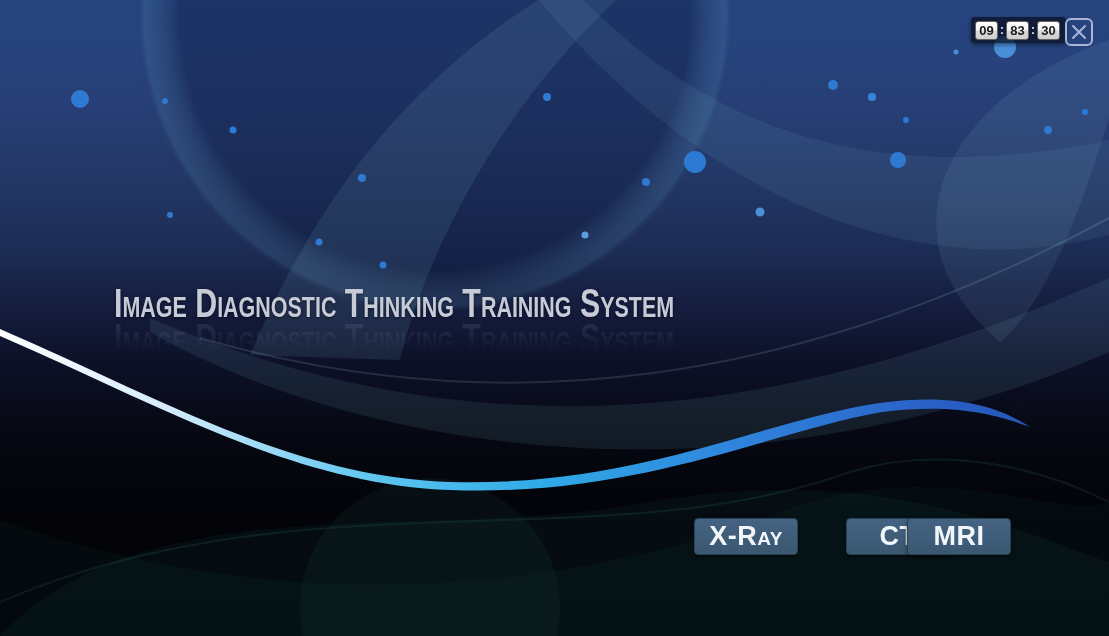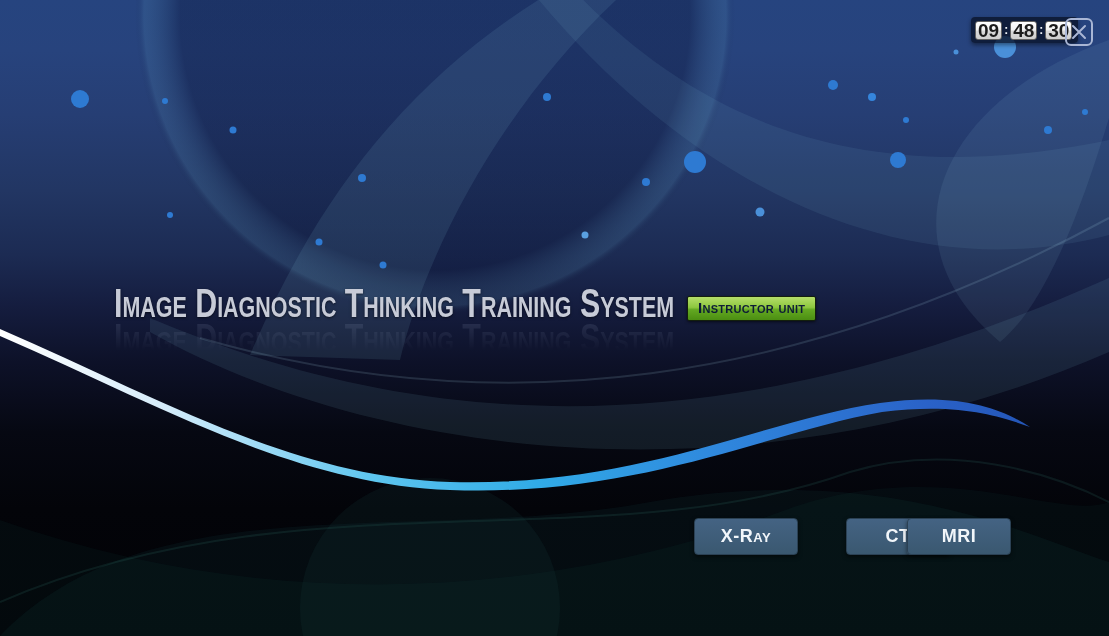--- a/index.html
+++ b/index.html
@@ -20,21 +20,21 @@
     position:absolute; left:971px; top:17px; height:26px;
     display:flex; align-items:center; gap:1px;
     background:rgba(10,20,42,0.8);
     border-radius:4px; padding:0 6px 0 4px;
     box-shadow:0 2px 4px rgba(0,0,0,0.45);
   }
   .clock .seg {
     display:inline-block; min-width:17px; text-align:center;
     background:linear-gradient(180deg,#ffffff 0%, #f2f2f2 48%, #d9d9d9 52%, #cfcfcf 100%);
     border:1px solid #636363; border-radius:3px;
-    color:#1c1c1c; font-size:19px; font-weight:bold; line-height:17px;
+    color:#1c1c1c; font-size:13px; font-weight:bold; line-height:17px;
     padding:0 2px;
   }
   .clock .sep { color:#eef1f6; font-size:12px; font-weight:bold; margin:0 1px; }
 
   
   .close-btn {
     position:absolute; left:1065px; top:18px; width:28px; height:28px;
     background:transparent; border:2px solid #a9b6d5; border-radius:6px;
     padding:0; cursor:pointer; display:flex; align-items:center; justify-content:center;
   }
@@ -65,21 +65,21 @@
     letter-spacing:0.3px; line-height:1.2;
     box-shadow:0 1px 3px rgba(0,0,0,0.6);
   }
 
   
   .modality-buttons button {
     position:absolute; top:518px; width:104px; height:37px;
     background:linear-gradient(180deg,#446383 0%, #3a5870 100%);
     border:1px solid #2b4154; border-radius:4px;
     color:#f2f6fa; font-family:"Liberation Sans", sans-serif;
-    font-weight:bold; font-size:18px; font-variant:small-caps;
+    font-weight:bold; font-size:27px; font-variant:small-caps;
     letter-spacing:0.5px; cursor:pointer;
     box-shadow:0 2px 4px rgba(0,0,0,0.5);
   }
   .btn-xray { left:694px; }
   .btn-ct   { left:814px;margin-left:32px; }
   .btn-mri  { left:907px; }
 </style>
 </head>
 <body>
 
@@ -143,34 +143,33 @@
       <circle cx="898" cy="160" r="8"></circle>
       <circle cx="906" cy="120" r="3"></circle>
       <circle cx="1048" cy="130" r="4"></circle>
       <circle cx="1085" cy="112" r="3"></circle>
     </g>
   </svg>
 
   <div class="clock">
     <span class="seg">09</span>
     <span class="sep">:</span>
-    <span class="seg">48</span>
+    <span class="seg">83</span>
     <span class="sep">:</span>
     <span class="seg">30</span>
   </div>
 
   <button class="close-btn" title="Close">
     <svg width="18" height="18" viewBox="0 0 18 18">
       <path d="M3 3 L15 15 M15 3 L3 15" stroke="#a9b6d5" stroke-width="2" stroke-linecap="round" fill="none"></path>
     </svg>
   </button>
 
   <h1 class="title">Image Diagnostic Thinking Training System</h1>
   <div class="title-reflection">Image Diagnostic Thinking Training System</div>
-  <span class="badge">Instructor unit</span>
 
   <div class="modality-buttons">
     <button class="btn-xray">X-Ray</button>
     <button class="btn-ct">CT</button>
     <button class="btn-mri">MRI</button>
   </div>
 
 </div>
 
 </body></html>

